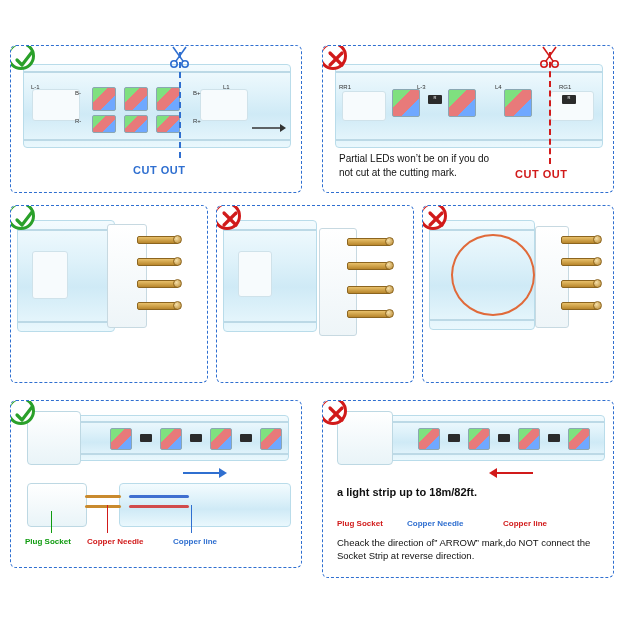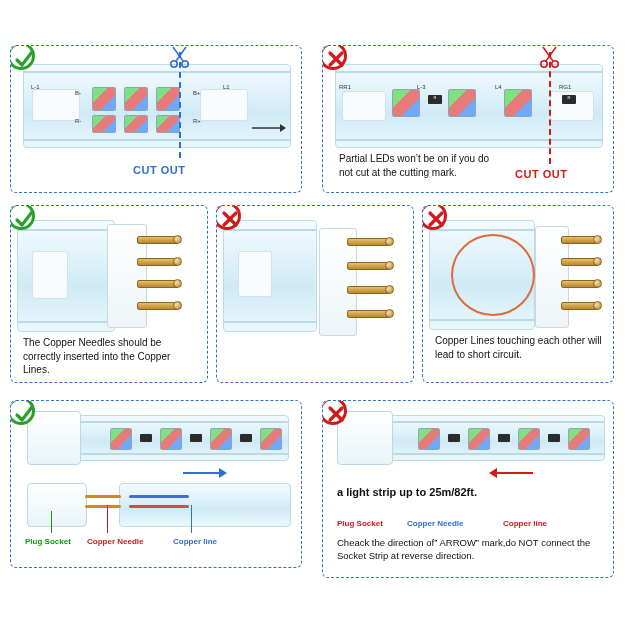--- a/index.html
+++ b/index.html
@@ -226,21 +226,20 @@
   <div class="connector" style="left:96px;top:18px;width:38px;height:102px;"></div>
   <div class="pin" style="left:126px;top:30px;width:40px;"></div>
   <div class="pin-head" style="left:162px;top:29px;"></div>
   <div class="pin" style="left:126px;top:52px;width:40px;"></div>
   <div class="pin-head" style="left:162px;top:51px;"></div>
   <div class="pin" style="left:126px;top:74px;width:40px;"></div>
   <div class="pin-head" style="left:162px;top:73px;"></div>
   <div class="pin" style="left:126px;top:96px;width:40px;"></div>
   <div class="pin-head" style="left:162px;top:95px;"></div>
 
-  <div class="note" style="left:12px;top:130px;width:176px;">The Copper Needles should be correctly inserted into the Copper Lines.</div>
 
   <div class="badge ok" style="left:-4px;top:-4px;">
     <svg width="28" height="28" viewBox="0 0 28 28">
       <polyline points="7,15 12,20 22,7" fill="none" stroke="#2aa02a" stroke-width="3.2" stroke-linecap="round" stroke-linejoin="round"></polyline>
     </svg>
   </div>
 </div>
 
 <div class="panel" style="left:216px;top:205px;width:198px;height:178px;">
 
@@ -281,21 +280,20 @@
   <div class="connector" style="left:112px;top:20px;width:32px;height:100px;"></div>
   <div class="pin" style="left:138px;top:30px;width:36px;"></div>
   <div class="pin-head" style="left:170px;top:29px;"></div>
   <div class="pin" style="left:138px;top:52px;width:36px;"></div>
   <div class="pin-head" style="left:170px;top:51px;"></div>
   <div class="pin" style="left:138px;top:74px;width:36px;"></div>
   <div class="pin-head" style="left:170px;top:73px;"></div>
   <div class="pin" style="left:138px;top:96px;width:36px;"></div>
   <div class="pin-head" style="left:170px;top:95px;"></div>
 
-  <div class="note" style="left:12px;top:128px;width:172px;">Copper Lines touching each other will lead to short circuit.</div>
 
   <div class="badge no" style="left:-4px;top:-4px;">
     <svg width="28" height="28" viewBox="0 0 28 28">
       <line x1="8" y1="8" x2="20" y2="20" stroke="#d11a1a" stroke-width="3.2" stroke-linecap="round"></line>
       <line x1="20" y1="8" x2="8" y2="20" stroke="#d11a1a" stroke-width="3.2" stroke-linecap="round"></line>
     </svg>
   </div>
 </div>
 
 <div class="panel" style="left:10px;top:400px;width:292px;height:168px;">
@@ -353,21 +351,21 @@
     <div class="chip" style="left:110px;top:18px;width:12px;height:8px;"></div>
     <div class="chip" style="left:160px;top:18px;width:12px;height:8px;"></div>
   </div>
   <div class="plug" style="left:14px;top:10px;width:54px;height:52px;"></div>
 
   <svg class="arrow" style="left:166px;top:66px;" width="44" height="12" viewBox="0 0 44 12">
     <line x1="8" y1="6" x2="44" y2="6" stroke="#d11a1a" stroke-width="2"></line>
     <polygon points="8,1 0,6 8,11" fill="#d11a1a"></polygon>
   </svg>
 
-  <div class="note big" style="left:14px;top:84px;width:270px;">a light strip up to 25m/82ft.</div>
+  <div class="note big" style="left:14px;top:84px;width:270px;">a light strip up to 18m/82ft.</div>
 
   <div class="legend red" style="left:14px;top:118px;">Plug Socket</div>
   <div class="legend blue" style="left:84px;top:118px;">Copper Needle</div>
   <div class="legend red" style="left:180px;top:118px;">Copper line</div>
 
   <div class="note" style="left:14px;top:136px;width:268px;font-size:9.5px;">Cheack the direction of” ARROW” mark,do NOT connect the Socket Strip at reverse direction.</div>
 
   <div class="badge no" style="left:-4px;top:-4px;">
     <svg width="28" height="28" viewBox="0 0 28 28">
       <line x1="8" y1="8" x2="20" y2="20" stroke="#d11a1a" stroke-width="3.2" stroke-linecap="round"></line>

